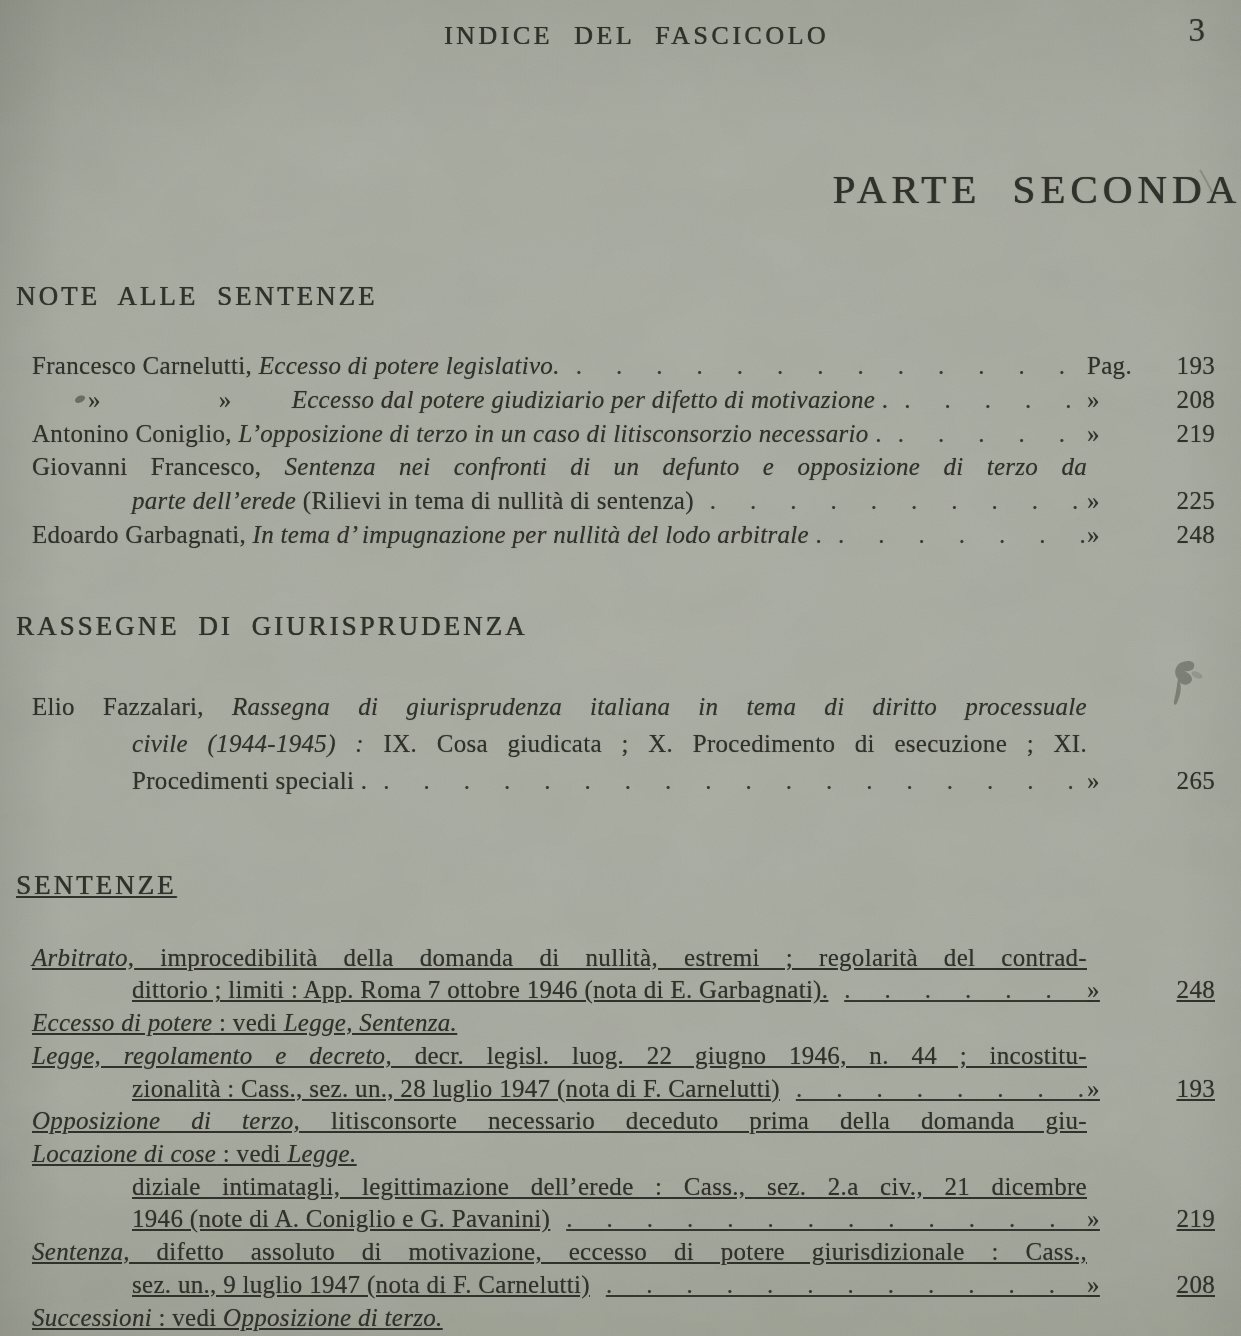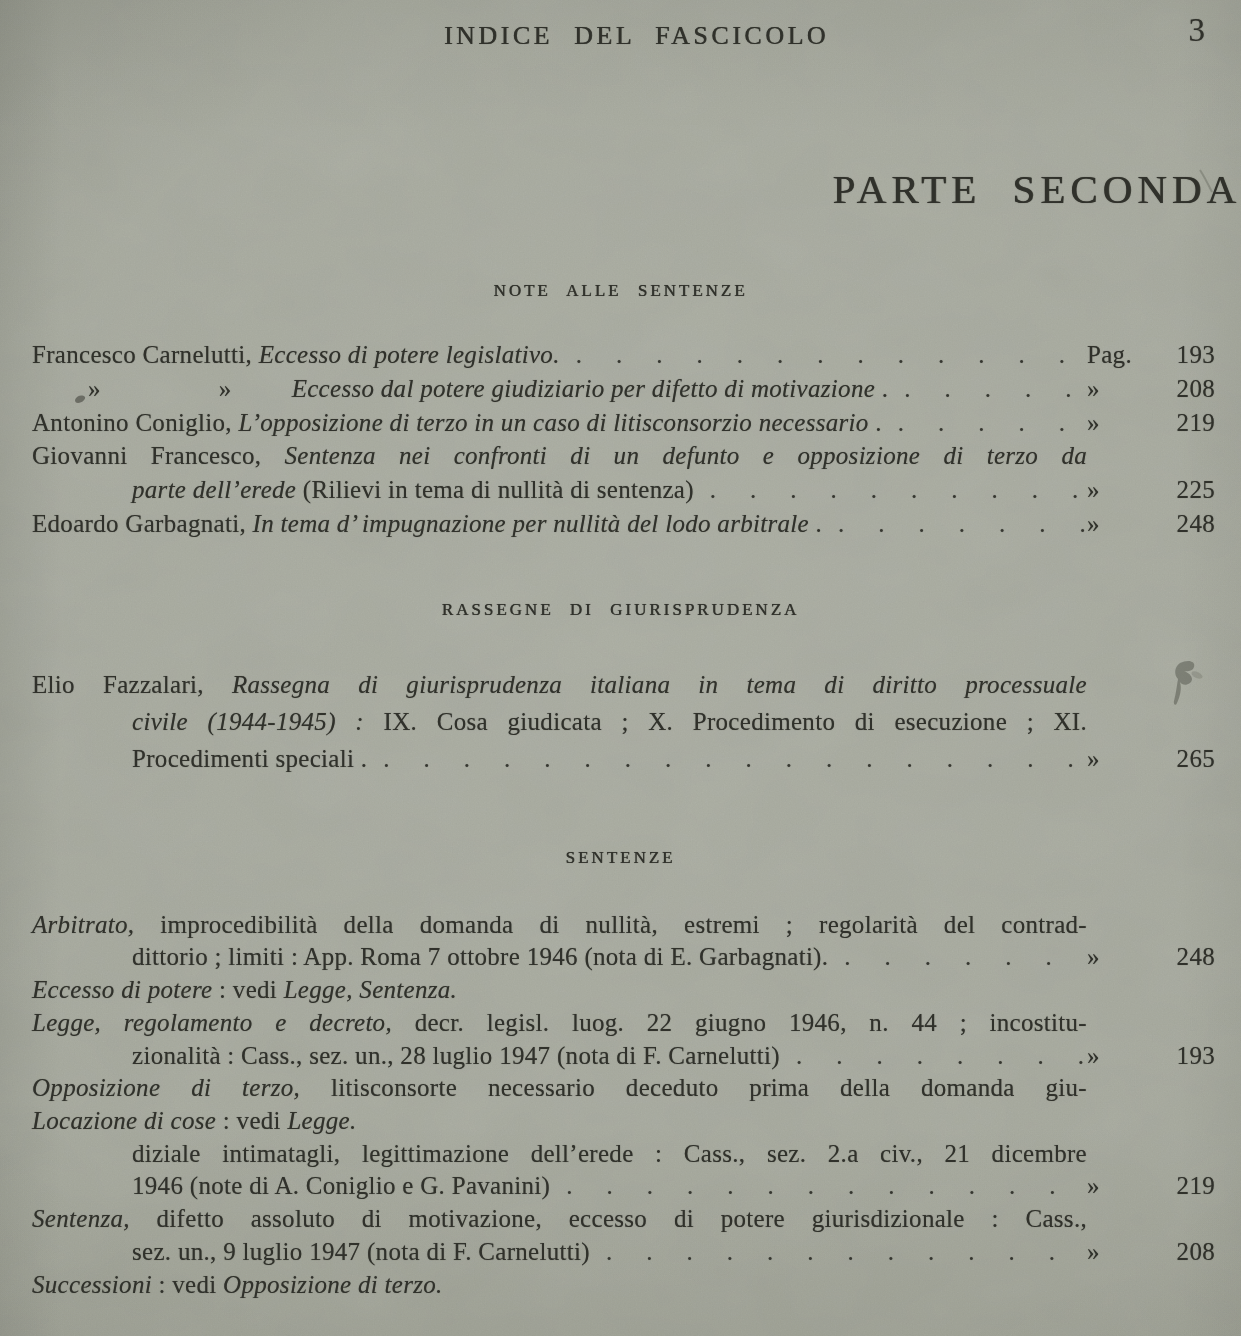--- a/index.html
+++ b/index.html
@@ -38,29 +38,29 @@
 
   
   h1.part {
     margin:92px 0 0; text-align:right; font-weight:normal;
     font-size:41px; letter-spacing:5px; word-spacing:16px;
     text-shadow: 0.6px 0 0 rgba(46,47,40,0.8), 0 0 1.2px rgba(46,47,40,0.45);
   }
 
   
   h2.sec-heading {
-    margin:8px; text-align:center; font-weight:normal;
-    font-size:17px; letter-spacing:3px; word-spacing:9px;
+    margin:16px; text-align:left; font-weight:normal;
+    font-size:27px; letter-spacing:3px; word-spacing:9px;
     text-shadow: 0.5px 0 0 rgba(46,47,40,0.75), 0 0 1px rgba(46,47,40,0.4);
   }
   .toc-section.sec0 { margin-top:68px; }
   .toc-section.sec0 .lines { margin-top:37px; line-height:33.8px; }
   .toc-section.sec1 { margin-top:59px; }
   .toc-section.sec1 .lines { margin-top:46px; line-height:37px; }
-  .toc-section.sec2 { margin-top:71px; }
+  .toc-section.sec2 { margin-top:71px;text-decoration:underline; }
   .toc-section.sec2 .lines { margin-top:41px; line-height:32.7px; }
 
   .lines { padding:0 26px 0 32px; font-size:25px; letter-spacing:0.3px;
            text-shadow: 0 0 0.9px rgba(46,47,40,0.55); }
 
   .line { display:flex; align-items:baseline; }
   .line .txt { white-space:pre; flex:0 1 auto; }
   .line.indent .txt { padding-left:100px; }
   .line.full .txt {
     flex:1 1 auto; margin-right:128px; white-space:normal;

